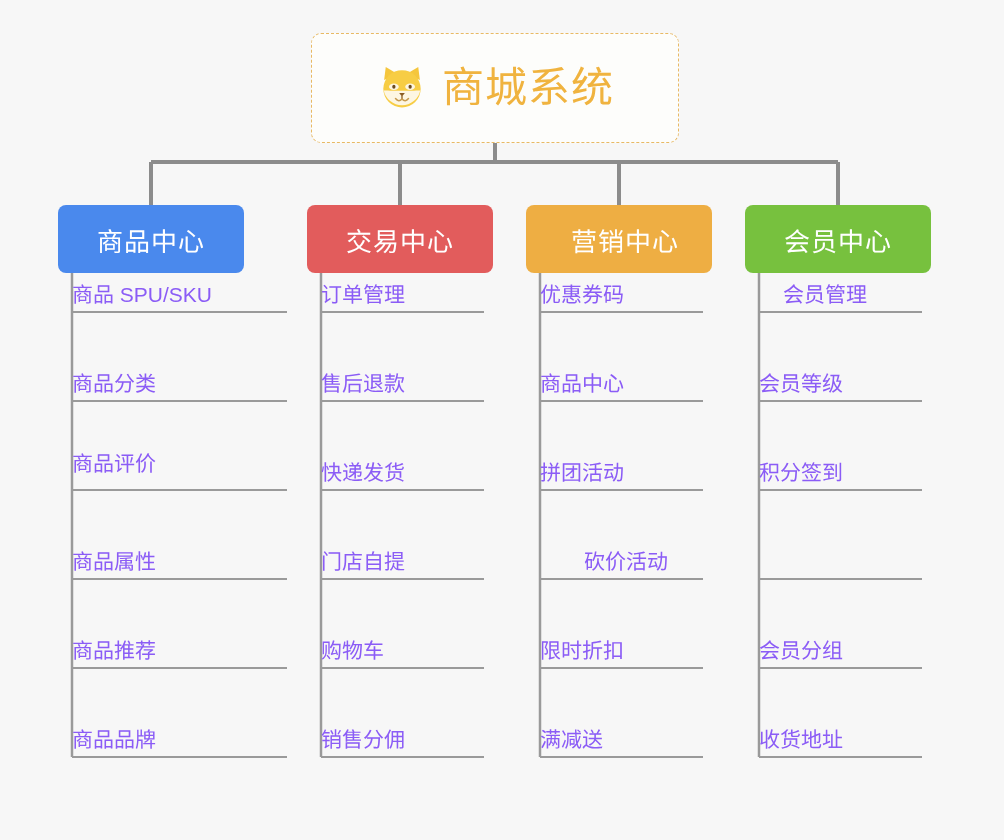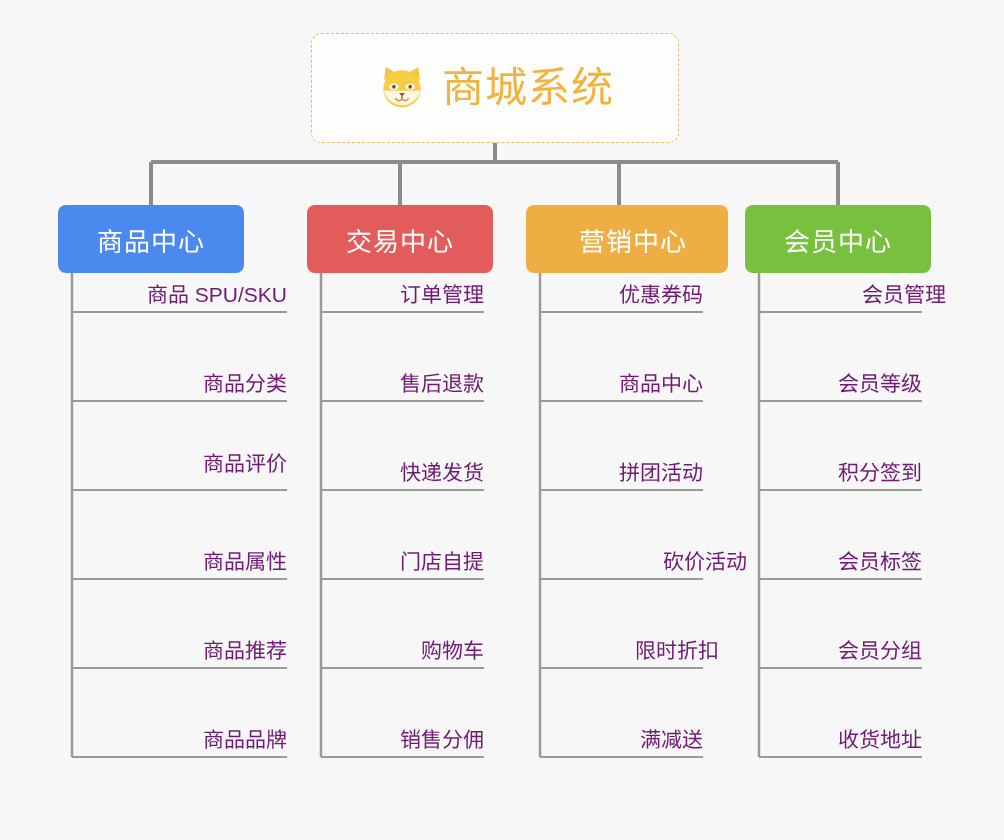--- a/index.html
+++ b/index.html
@@ -75,24 +75,24 @@
     letter-spacing: 1px;
     white-space: nowrap;
   }
 
   
   .leaf {
     position: absolute;
     height: 44px;
     display: flex;
     align-items: flex-end;
-    justify-content: flex-end;
+    justify-content: flex-start;
     padding-bottom: 4px;
     font-size: 21px;
-    color: #701a75;
+    color: #8b5cf6;
     white-space: nowrap;
   }
 </style>
 </head>
 <body>
 
 <div id="chart">
 
   <svg id="connectors" viewBox="0 0 1004 840" preserveAspectRatio="none" aria-hidden="true">
       <line x1="495" y1="143" x2="495" y2="162" stroke="#8c8c8c" stroke-width="4"></line>
@@ -191,55 +191,52 @@
     </div>
     <div class="leaf" style="left: 321px; top: 535px; width: 163px;">
       <span>门店自提</span>
     </div>
     <div class="leaf" style="left: 321px; top: 624px; width: 163px;">
       <span>购物车</span>
     </div>
     <div class="leaf" style="left: 321px; top: 713px; width: 163px;">
       <span>销售分佣</span>
     </div>
-    <div class="cat-header" style="left: 526px; top: 205px; width: 202px; background: rgb(238, 174, 67); padding-left: 12px;">
+    <div class="cat-header" style="left: 526px; top: 205px; width: 186px; background: rgb(238, 174, 67); padding-left: 12px;">
       <span>营销中心</span>
     </div>
     <div class="leaf" style="left: 540px; top: 268px; width: 163px;">
       <span>优惠券码</span>
     </div>
     <div class="leaf" style="left: 540px; top: 357px; width: 163px;">
       <span>商品中心</span>
     </div>
     <div class="leaf" style="left: 540px; top: 446px; width: 163px;">
       <span>拼团活动</span>
     </div>
     <div class="leaf" style="left: 540px; top: 535px; width: 163px; margin-left: 44px;">
       <span>砍价活动</span>
     </div>
-    <div class="leaf" style="left: 540px; top: 624px; width: 163px; margin-left: 16px;">
+    <div class="leaf" style="left: 540px; top: 624px; width: 163px;">
       <span>限时折扣</span>
     </div>
     <div class="leaf" style="left: 540px; top: 713px; width: 163px;">
       <span>满减送</span>
     </div>
     <div class="cat-header" style="left: 745px; top: 205px; width: 186px; background: rgb(119, 193, 62);">
       <span>会员中心</span>
     </div>
     <div class="leaf" style="left: 759px; top: 268px; width: 163px; margin-left: 24px;">
       <span>会员管理</span>
     </div>
     <div class="leaf" style="left: 759px; top: 357px; width: 163px;">
       <span>会员等级</span>
     </div>
     <div class="leaf" style="left: 759px; top: 446px; width: 163px;">
       <span>积分签到</span>
     </div>
-    <div class="leaf" style="left: 759px; top: 535px; width: 163px;">
-      <span>会员标签</span>
-    </div>
     <div class="leaf" style="left: 759px; top: 624px; width: 163px;">
       <span>会员分组</span>
     </div>
     <div class="leaf" style="left: 759px; top: 713px; width: 163px;">
       <span>收货地址</span>
     </div>
   </div>
 
 </body></html>

